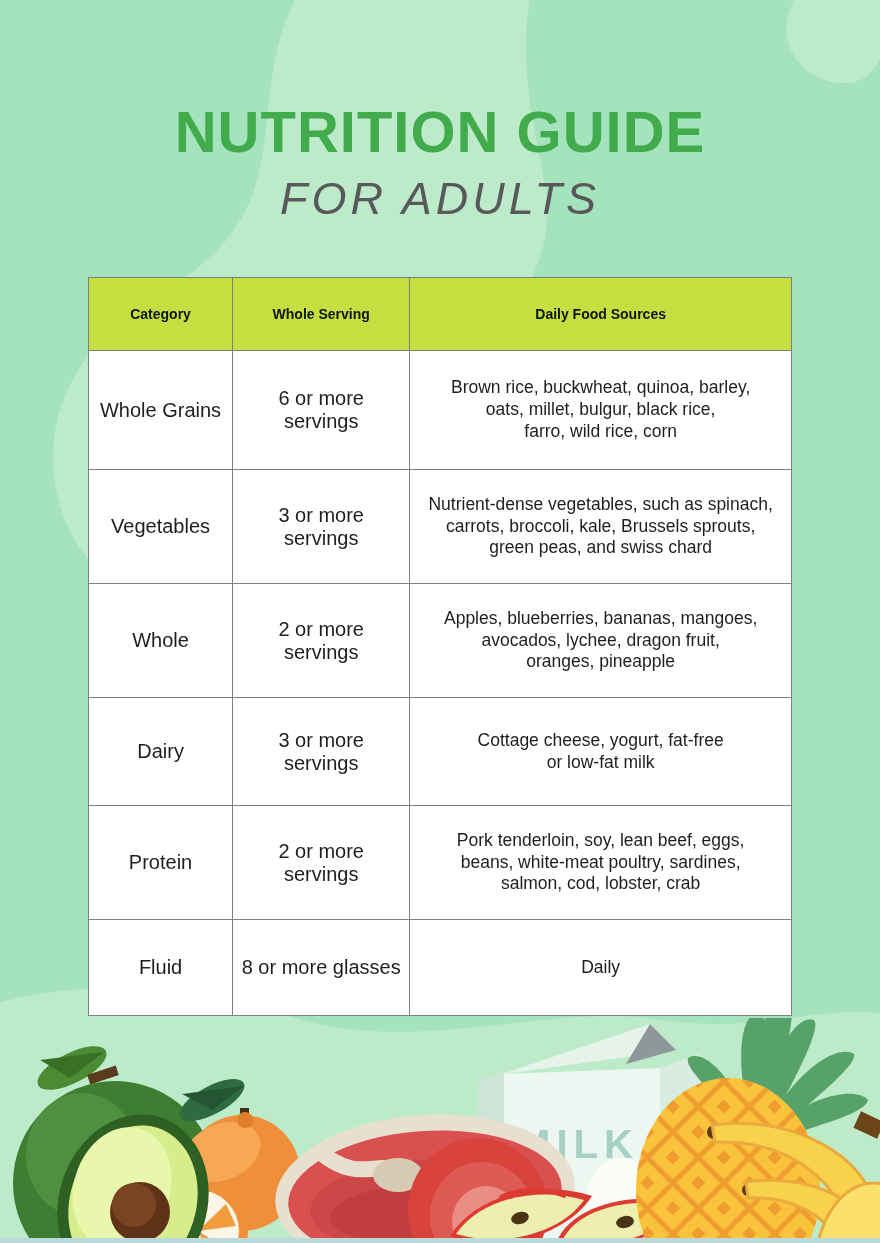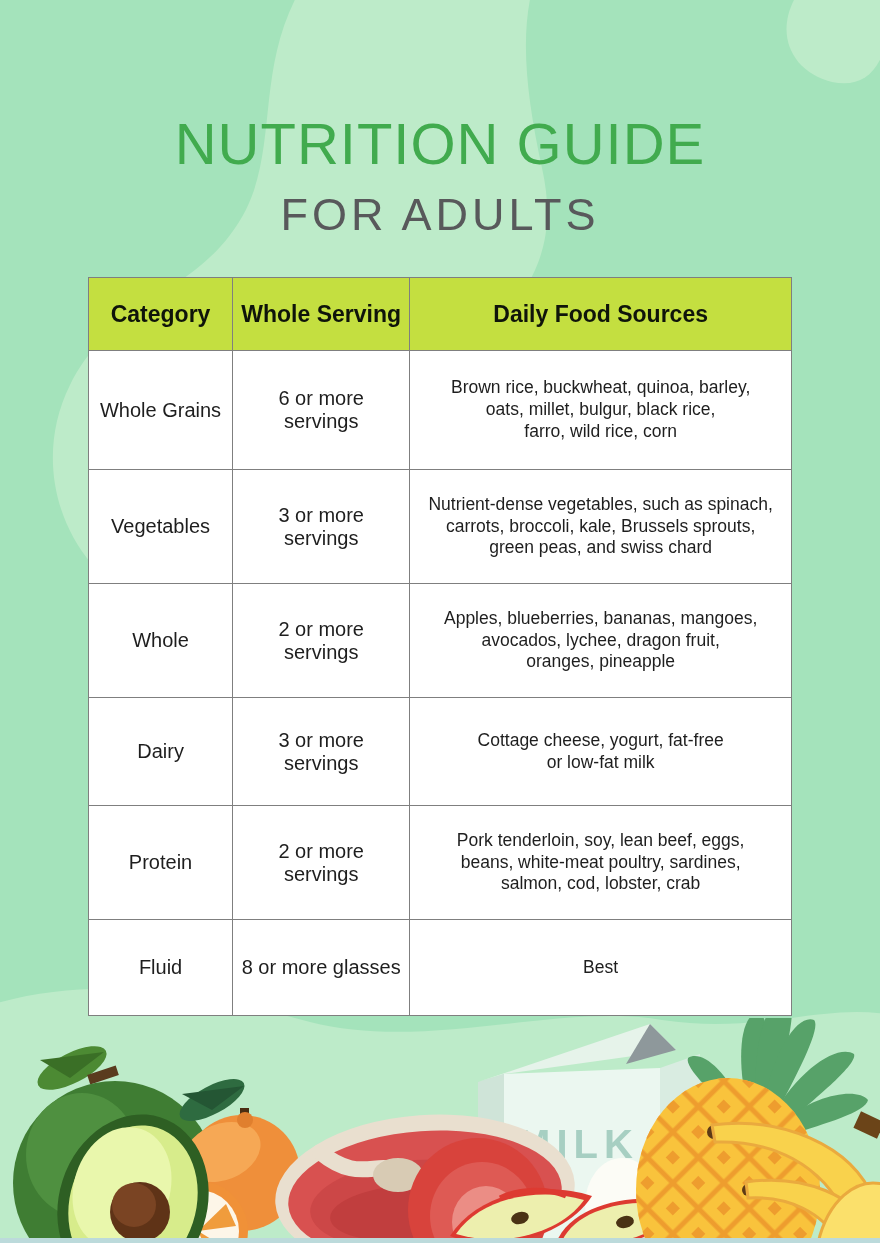--- a/index.html
+++ b/index.html
@@ -4,37 +4,38 @@
 <style>
   html,body{margin:0;padding:0;}
   .page{
     position:relative; width:880px; height:1243px; overflow:hidden;
     background:#a4e3bb;
     font-family:"Liberation Sans", sans-serif;
   }
   .bg-svg{position:absolute; left:0; top:0; width:880px; height:1243px;}
   .header{position:absolute; top:98px; left:0; width:880px; text-align:center; z-index:2;}
   .title{
-    margin:12px; font-size:58px; font-weight:normal; letter-spacing:1px;
+    margin:0; font-size:58px; font-weight:bold; letter-spacing:1px;
     color:#41ab4e;
   }
   .subtitle{
     margin:8px 0 0; font-size:45px; font-weight:normal; letter-spacing:4px;
     color:#58595b;
+    font-style:italic;
   }
   .nutrition-table{
     position:absolute; left:88px; top:277px; width:704px; z-index:2;
     border-collapse:collapse; background:#ffffff;
     table-layout:fixed;
   }
   .nutrition-table th, .nutrition-table td{
     border:1px solid #7f7f7f; text-align:center; vertical-align:middle; padding:2px 6px;
   }
   .nutrition-table th{
-    background:#c4df40; height:68px; font-size:23px; color:#0f140a; font-weight:bold;
+    background:#c4df40; height:68px; font-size:14px; color:#0f140a; font-weight:bold;
   }
   .nutrition-table td{ color:#1e1e1e; }
   td.cat, td.serv{ font-size:20px; }
   td.sources{ font-size:17.5px; line-height:1.24; white-space:pre-line;text-align:center; }
   tbody tr:nth-child(1){height:119px;}
   tbody tr:nth-child(2){height:114px;}
   tbody tr:nth-child(3){height:114px;}
   tbody tr:nth-child(4){height:108px;margin-left:47px;}
   tbody tr:nth-child(5){height:114px;}
   tbody tr:nth-child(6){height:96px;}
@@ -106,21 +107,21 @@
       <tr>
         <td class="cat">Protein</td>
         <td class="serv">2 or more servings</td>
         <td class="sources">Pork tenderloin, soy, lean beef, eggs,
 beans, white-meat poultry, sardines,
 salmon, cod, lobster, crab</td>
       </tr>
       <tr>
         <td class="cat">Fluid</td>
         <td class="serv">8 or more glasses</td>
-        <td class="sources">Best</td>
+        <td class="sources">Daily</td>
       </tr>
     </tbody>
   </table>
 
   <svg class="illustration" viewBox="0 1018 880 225" aria-hidden="true">
     <defs>
       <pattern id="pine" patternUnits="userSpaceOnUse" width="36" height="36" patternTransform="rotate(45 728 1190)">
         <rect width="36" height="36" fill="none" stroke="#ee9d2e" stroke-width="5"></rect>
         <rect x="13" y="13" width="10" height="10" fill="#ee9d2e"></rect>
       </pattern>

